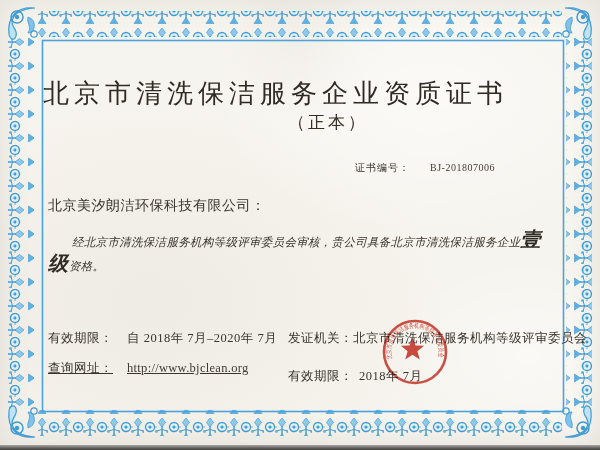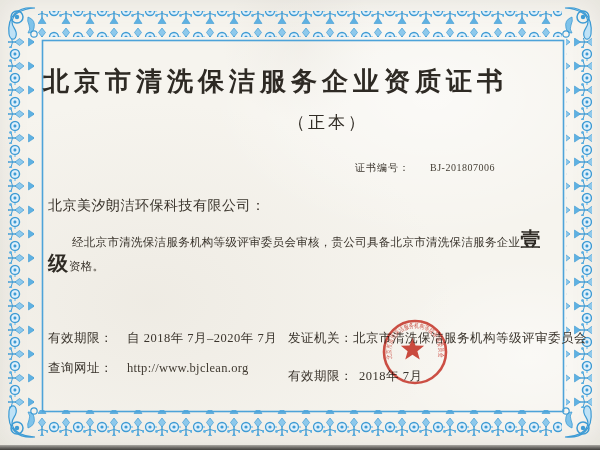--- a/index.html
+++ b/index.html
@@ -14,35 +14,35 @@
       radial-gradient(ellipse 420px 280px at 25% 68%, rgba(221,215,204,0.30), transparent 72%),
       radial-gradient(circle 110px at 50% 10%, rgba(213,208,198,0.22), transparent 70%),
       radial-gradient(ellipse 200px 140px at 88% 80%, rgba(255,255,255,0.45), transparent 70%);
     box-shadow: inset 0 0 30px rgba(115,105,90,0.14);
   }
   .photo-edge-bottom{position:absolute;left:0;right:0;bottom:0;height:5px;
     background:linear-gradient(180deg,#a9a7a2 0%,#6b6965 55%,#403f3c 100%);}
   .border-svg{position:absolute;left:0;top:0;}
   
   .abs{position:absolute;color:#3a342c;}
-  .title{left:42px;width:467px;top:64px;text-align:center;font-size:26px;
-         font-weight:700;letter-spacing:5px;color:#2e2a24;white-space:nowrap;}
+  .title{left:42px;width:467px;top:76px;text-align:center;font-size:26px;
+         font-weight:400;letter-spacing:5px;color:#2e2a24;white-space:nowrap;}
   .subtitle{left:42px;width:572px;top:111px;text-align:center;font-size:17px;
          letter-spacing:3px;color:#332e27;}
   .cert-no{left:355px;top:161px;font-size:10px;letter-spacing:1px;}
   .cert-no .val{margin-left:20px;letter-spacing:0.5px;color:#433d33;}
   .recipient{left:48px;top:197px;font-size:14px;letter-spacing:0.5px;text-align:center;}
   .body-par{left:48px;width:514px;top:229px;font-size:11.5px;line-height:21px;
-         text-indent:24px;letter-spacing:0.3px;margin:0;}
+         text-indent:24px;letter-spacing:0.3px;margin:0;font-style:italic;}
   .grade{font-size:20px;font-weight:700;letter-spacing:1px;line-height:1;
          font-family:"DejaVu Serif","Liberation Serif",serif;color:#2e2a24;}
   .field{font-size:12.5px;letter-spacing:0.5px;white-space:nowrap;}
   .field .val{margin-left:14px;}
   .validity{left:48px;top:330px;text-align:right;}
-  .website{left:48px;top:360px;}
+  .website{left:48px;top:360px;text-decoration:underline;}
   .website .val{letter-spacing:0.3px;color:#3f3930;}
   .authority{left:288px;top:330px;}
   .authority .val{margin-left:0;}
   .issue-date{left:288px;top:368px;}
   .issue-date .val{margin-left:6px;}
   
   .seal{position:absolute;left:375px;top:312px;width:80px;height:80px;
         mix-blend-mode:multiply;opacity:0.92;}
 </style>
 </head>

